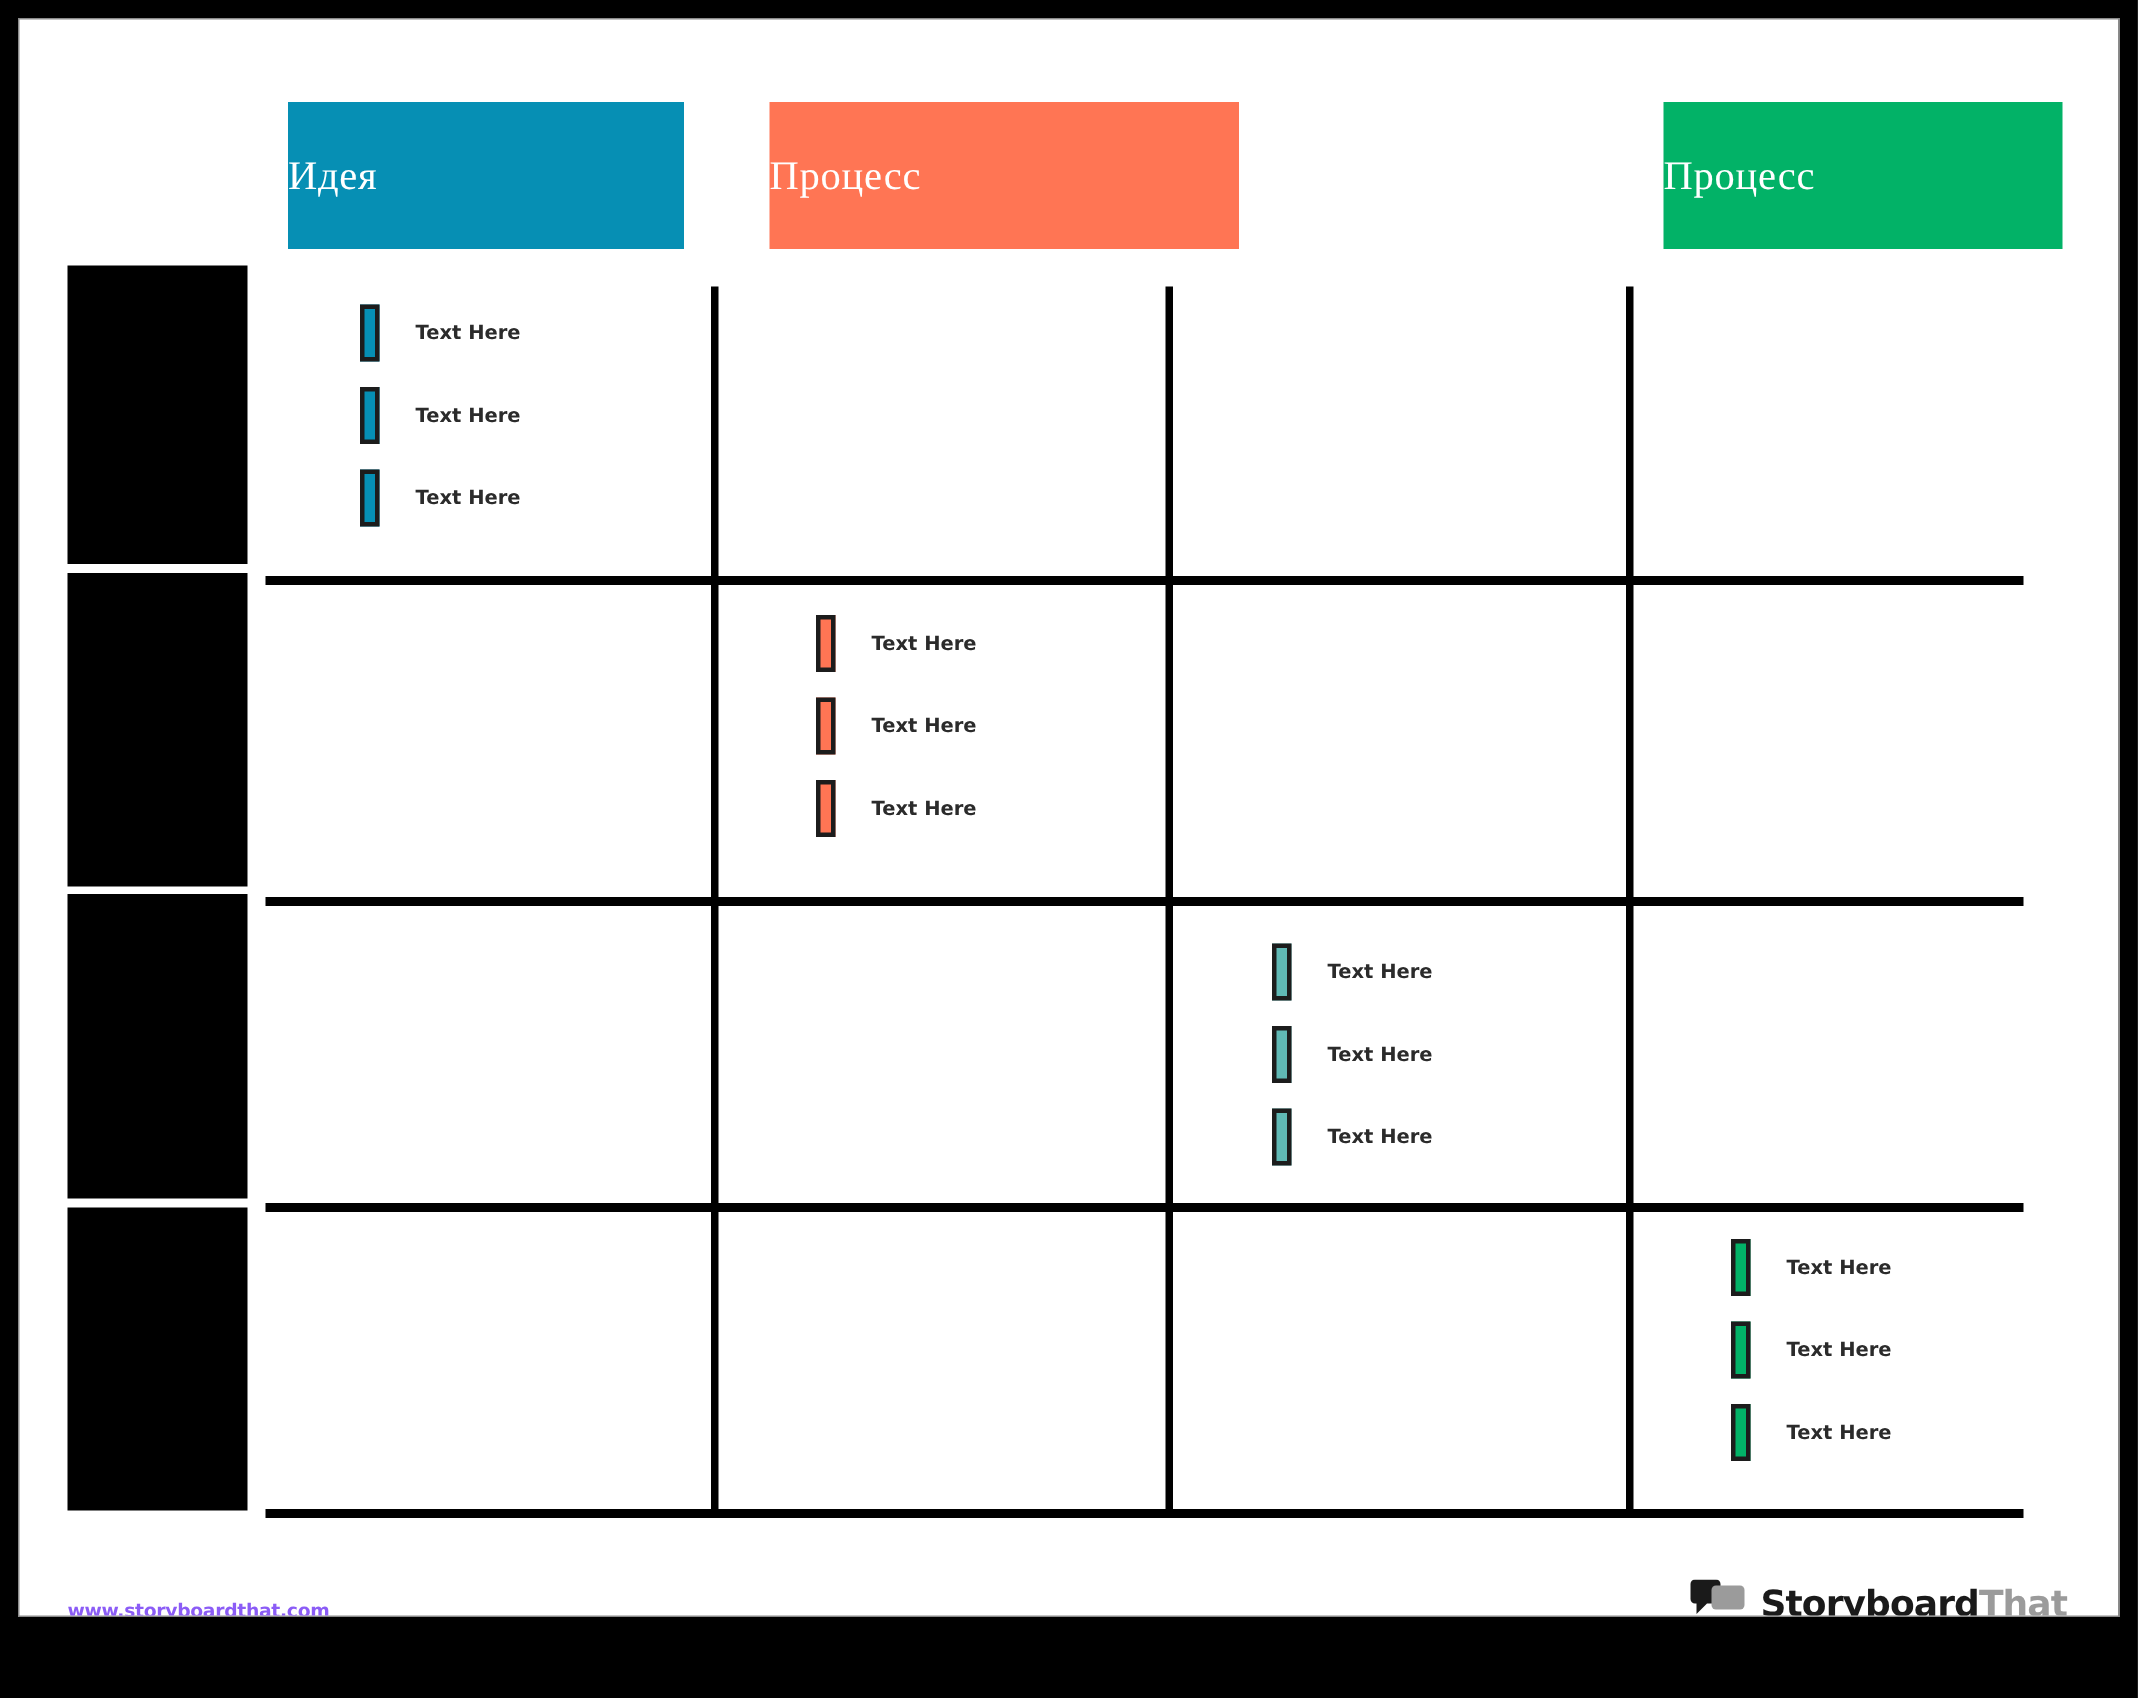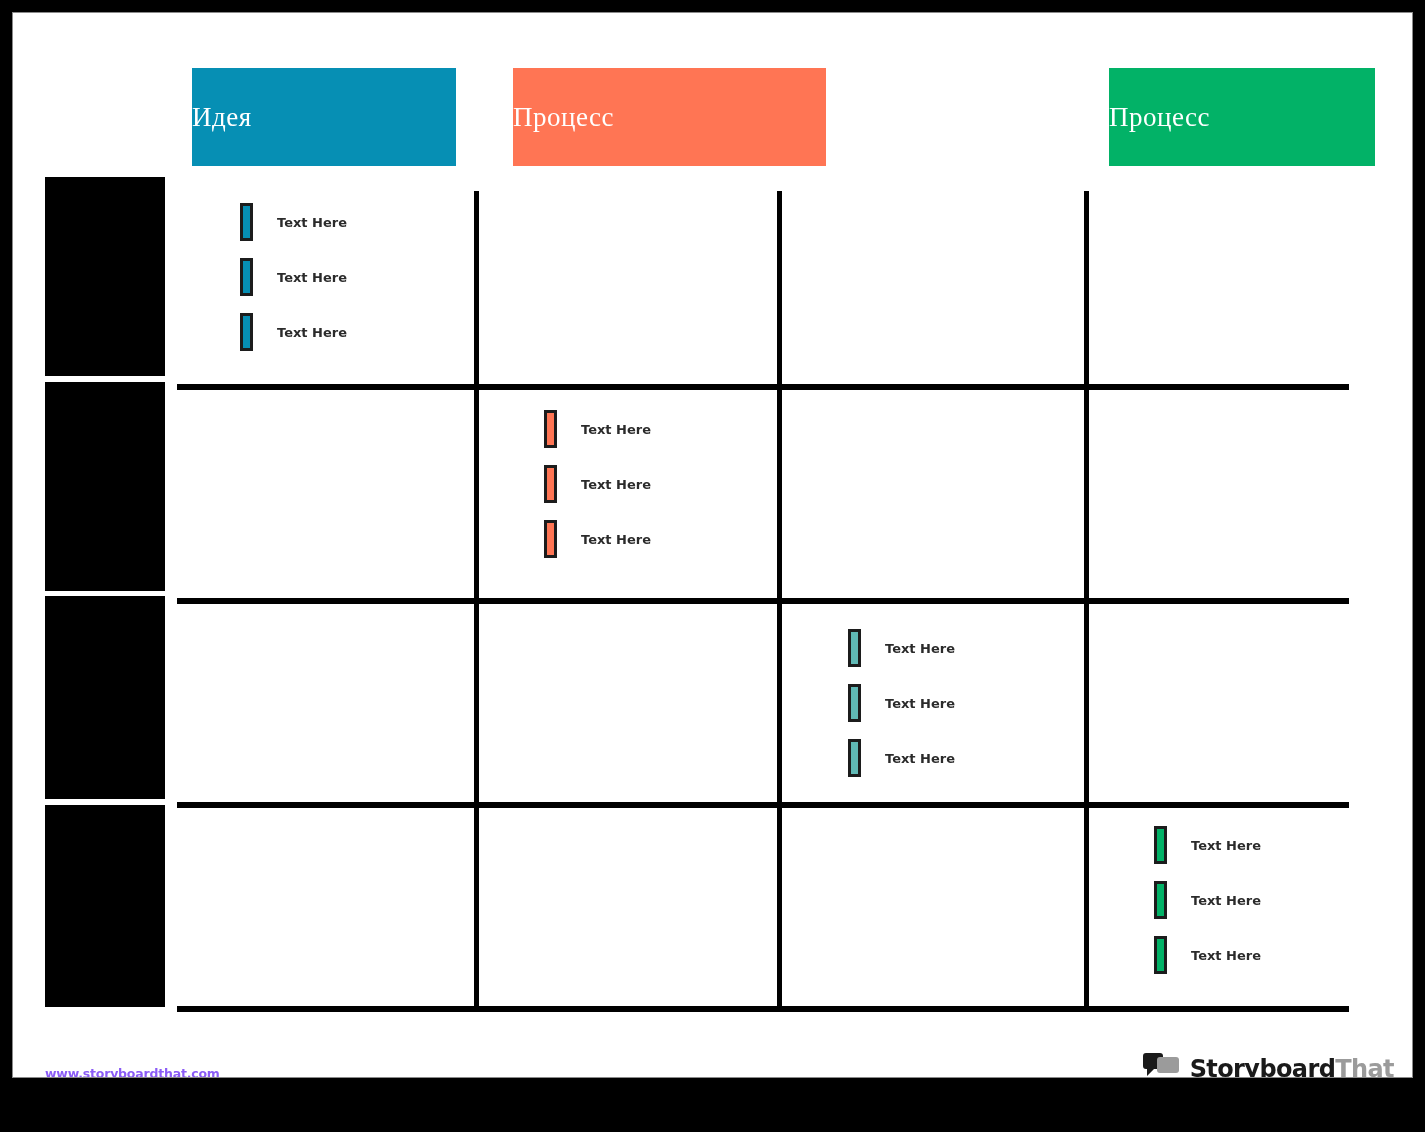--- a/index.html
+++ b/index.html
@@ -102,21 +102,21 @@
     left: 32px;
     top: 1053px;
     font-family: "DejaVu Sans", sans-serif;
     font-size: 12.5px;
     font-weight: bold;
     color: #8b5cf6;
     letter-spacing: -0.2px;
   }
   #logo {
     position: absolute;
-    right: 18px;
+    right: 34px;
     top: 1036px;
     display: flex;
     align-items: center;
     height: 40px;
   }
   #logo .logo-text {
     font-family: "DejaVu Sans", sans-serif;
     font-size: 24px;
     font-weight: bold;
     letter-spacing: -0.6px;

